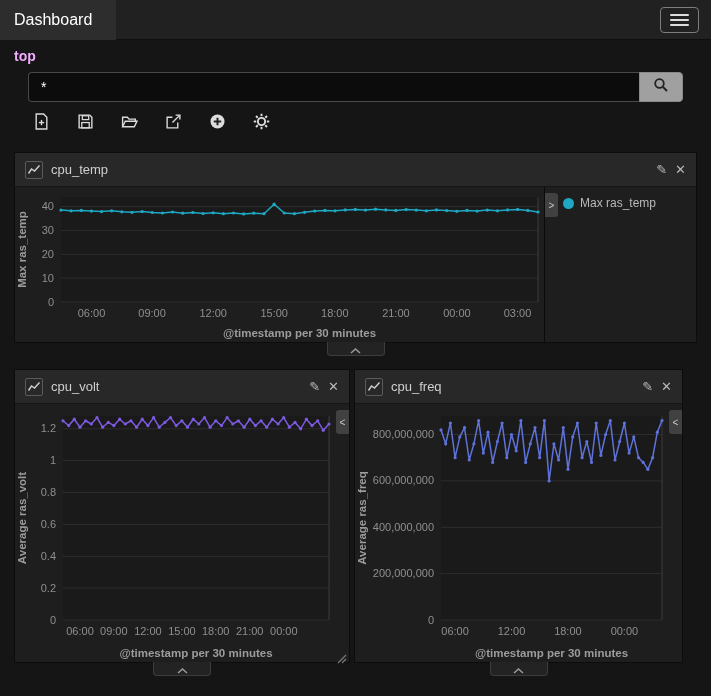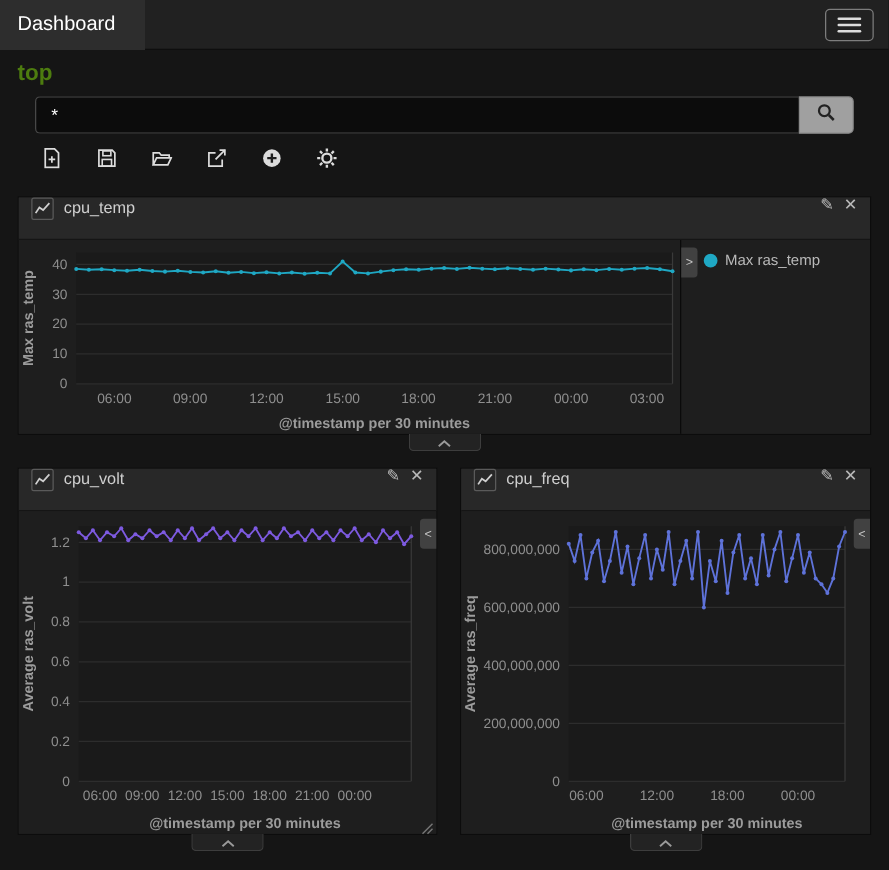--- a/index.html
+++ b/index.html
@@ -7,33 +7,33 @@
   body{background:#151515;font-family:"Liberation Sans",sans-serif;color:#ccc;overflow:hidden}
 
   
   .navbar{height:40px;background:#212121;border-bottom:1px solid #0e0e0e;display:flex;align-items:center;justify-content:space-between}
   .brand{height:40px;background:#2d2d2d;padding:0 24px 0 14px;display:flex;align-items:center;font-size:16px;color:#fff}
   .menu-btn{margin-right:12px;border:1px solid #7d7d7d;border-radius:4px;padding:6px 9px;background:transparent;display:flex;flex-direction:column;gap:3px;cursor:pointer}
   .menu-btn span{display:block;width:19px;height:2px;background:#ddd;border-radius:1px}
 
   
   .query-section{padding:8px 14px 0 14px}
-  .query-label{font-weight:bold;font-size:18px;color:#4d7c0f;margin-bottom:8px}
+  .query-label{font-weight:bold;font-size:14px;color:#f0abfc;margin-bottom:8px}
   .search-row{display:flex;margin:0 14px}
   .search-input{flex:1;height:30px;background:#0c0c0c;border:1px solid #484848;border-right:none;border-radius:4px 0 0 4px;color:#fff;padding:0 12px;font-size:14px;font-family:"Liberation Sans",sans-serif;outline:none}
   .search-btn{width:44px;height:30px;background:#a0a0a0;border:1px solid #8a8a8a;border-radius:0 4px 4px 0;display:flex;align-items:center;justify-content:center;cursor:pointer}
   .icon-row{display:flex;gap:27px;margin:11px 14px 0 19px;align-items:center}
   .tool-icon{display:inline-flex;width:17px;height:17px;cursor:pointer}
   .tool-icon svg{width:100%;height:100%}
 
   
   .panel-wrap{margin:22px 14px 0 14px}
-  .row2{display:flex;gap:18px;margin:13px 14px 0 14px}
+  .row2{display:flex;gap:4px;margin:13px 14px 0 14px}
   .panel{background:#1e1e1e;border:1px solid #0c0c0c}
-  .panel-header{height:34px;background:#282828;border-bottom:1px solid #151515;display:flex;align-items:flex-start;gap:8px;padding:0 10px}
+  .panel-header{height:34px;background:#282828;border-bottom:1px solid #151515;display:flex;align-items:center;gap:8px;padding:0 10px}
   .panel-type-icon{width:18px;height:18px;border:1px solid #5a5a5a;border-radius:2px;display:flex;align-items:center;justify-content:center}
   .panel-title{font-size:13px;color:#cfcfcf}
   .panel-header .spacer{flex:1}
   .hdr-icon{color:#b8b8b8;font-size:13px;cursor:pointer;font-family:"DejaVu Sans",sans-serif;line-height:1}
   .panel-body{position:relative;display:flex;background:#1e1e1e}
   .legend-pane{width:152px;border-left:1px solid #0a0a0a;position:relative}
   .legend-item{display:flex;align-items:center;gap:6px;padding:9px 6px 0 18px;font-size:12px;color:#b9b9b9;cursor:pointer}
   .legend-dot{width:11px;height:11px;border-radius:50%;flex:0 0 auto}
   .legend-handle{position:absolute;left:0;top:6px;width:13px;height:24px;background:#414141;color:#c9c9c9;border-radius:0 3px 3px 0;font-size:10px;display:flex;align-items:center;justify-content:center;cursor:pointer}
   .legend-handle-right{position:absolute;right:0;top:6px;width:13px;height:24px;background:#414141;color:#c9c9c9;border-radius:3px 0 0 3px;font-size:10px;display:flex;align-items:center;justify-content:center;cursor:pointer}

